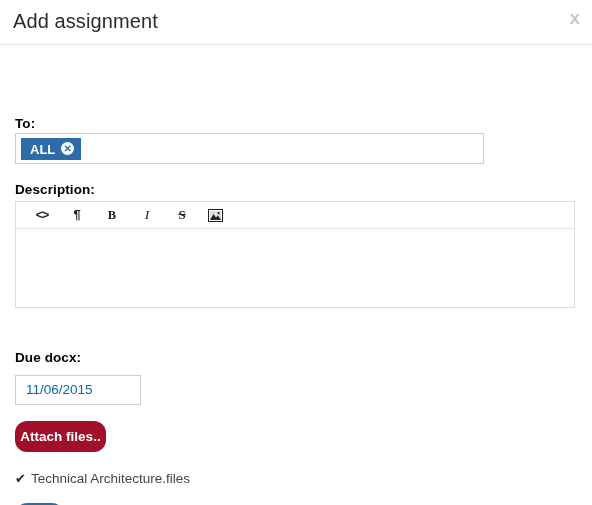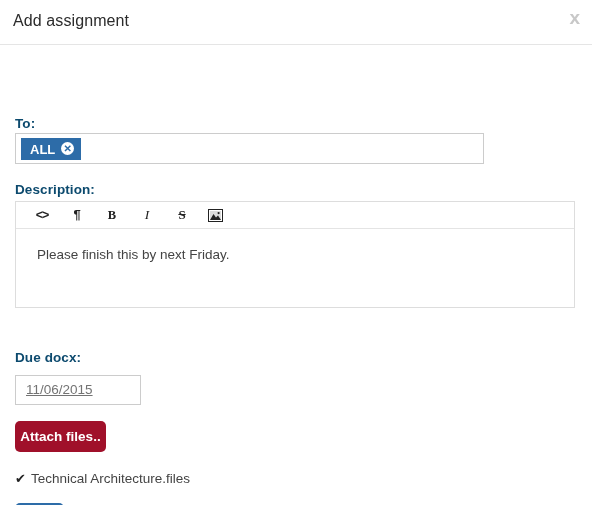--- a/index.html
+++ b/index.html
@@ -28,21 +28,21 @@
   .modal-header {
     position: relative;
     height: 45px;
     border-bottom: 1px solid #e5e5e5;
     box-sizing: border-box;
   }
   .modal-title {
     position: absolute;
     left: 13px;
     top: 8px;
-    font-size: 16px;
+    font-size: 20px;
     font-weight: 400;
     letter-spacing: 0.1px;
     color: #2b2b2b;
     line-height: 26px;
   }
   .close-icon {
     position: absolute;
     right: 12px;
     top: 8px;
     font-size: 19px;
@@ -59,21 +59,21 @@
   
   .modal-body {
     position: relative;
     padding: 0;
   }
 
   .field-label {
     position: absolute;
     font-size: 13.5px;
     font-weight: bold;
-    color: #0c4a6e;
+    color: #000000;
     letter-spacing: 0.1px;
   }
 
   
   .label-to { left: 15px; top: 71px; }
 
   .to-input {
     position: absolute;
     left: 15px;
     top: 88px;
@@ -180,30 +180,29 @@
     left: 15px;
     top: 330px;
     width: 126px;
     height: 30px;
     border: 1px solid #cccccc;
     background: #ffffff;
     box-sizing: border-box;
     padding: 0 10px;
     font-family: "Liberation Sans", sans-serif;
     font-size: 13.5px;
-    color: #737373;
+    color: #0369a1;
     line-height: 28px;
-    text-decoration: underline;
   }
 
   
   .btn {
     position: absolute;
     border: 0;
-    border-radius: 5px;
+    border-radius: 12px;
     color: #ffffff;
     font-family: "Liberation Sans", sans-serif;
     cursor: pointer;
     padding: 0;
     text-align: center;
   }
   .btn-attach {
     left: 15px;
     top: 376px;
     width: 91px;
@@ -271,21 +270,20 @@
         <button class="tb-btn tb-strike">S</button>
         <button class="tb-btn tb-image">
           <svg width="15" height="13" viewBox="0 0 15 13" aria-hidden="true">
             <rect x="0.5" y="0.5" width="14" height="12" fill="#ffffff" stroke="#222222"></rect>
             <rect x="2" y="2" width="11" height="9" fill="#dddddd"></rect>
             <polygon points="2,11 5.5,5 8,8.5 10,6.5 13,11" fill="#222222"></polygon>
             <circle cx="10.6" cy="4.1" r="1.1" fill="#222222"></circle>
           </svg>
         </button>
       </div>
-      <div class="editor-content">Please finish this by next Friday.</div>
     </div>
 
     <div class="field-label label-duedate">Due docx:</div>
     <div class="date-input" title="mm/dd/yyyy">11/06/2015</div>
 
     <button class="btn btn-attach">Attach files..</button>
 
     <div class="attached-file">
       <span class="check-icon">✔</span><span>Technical Architecture.files</span>
     </div>

